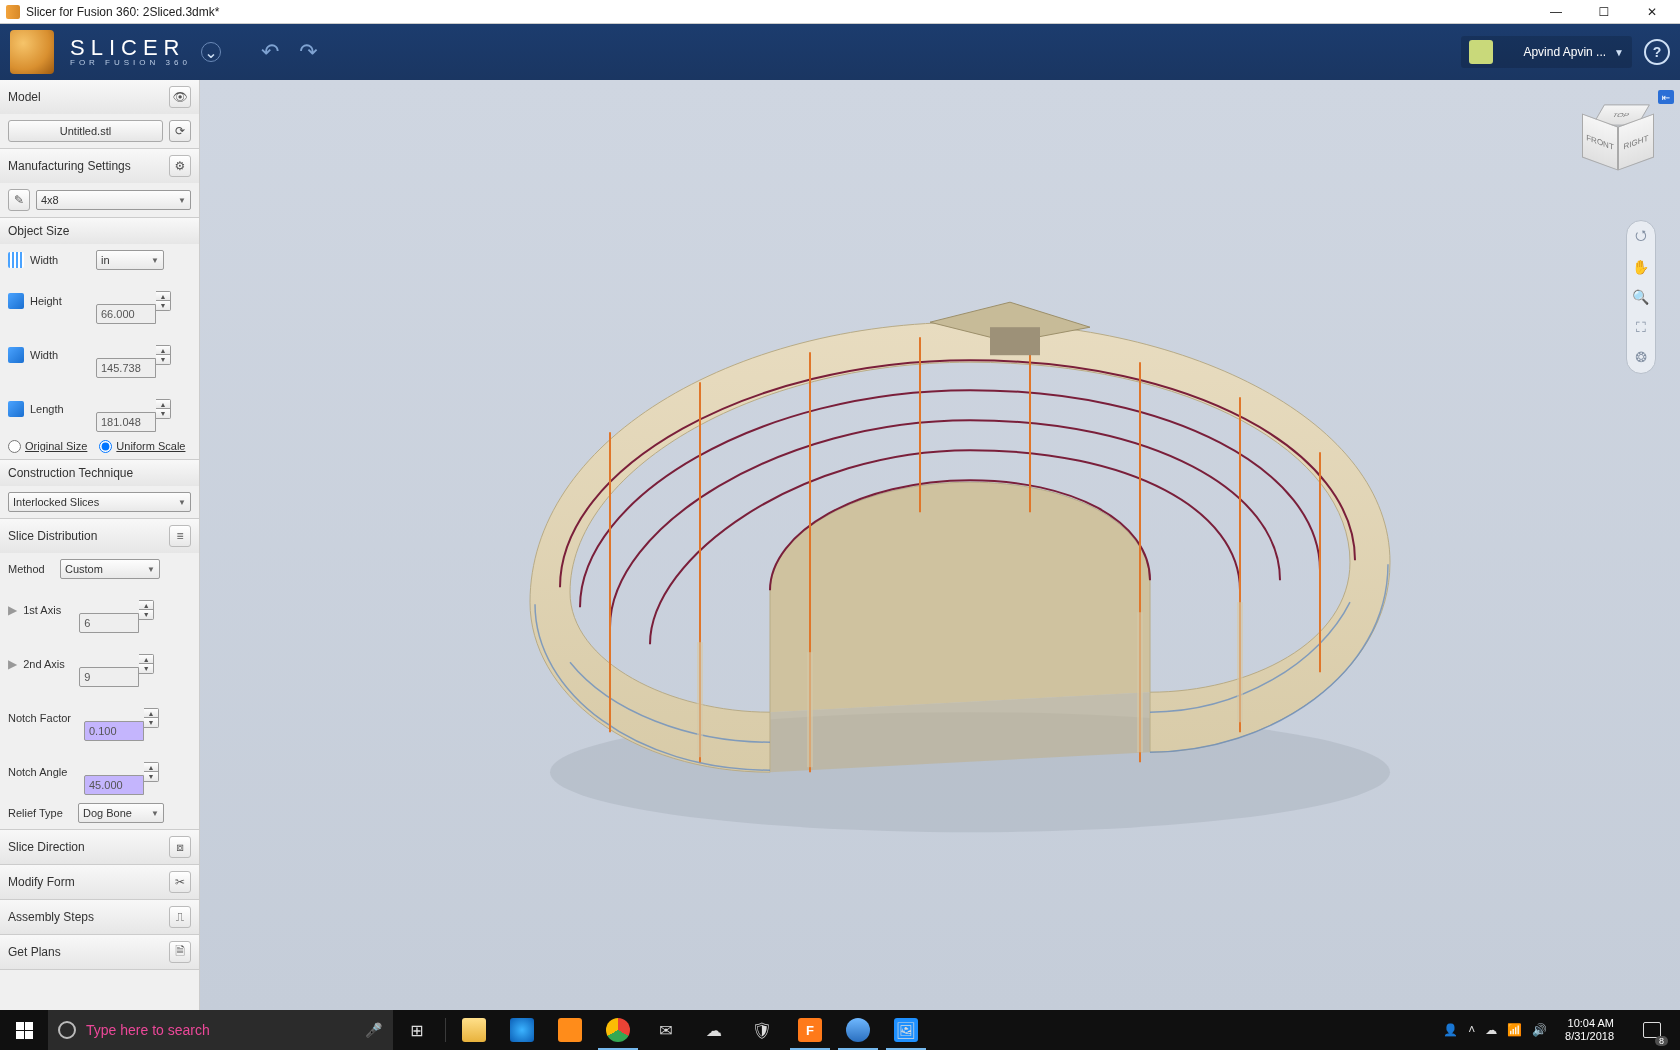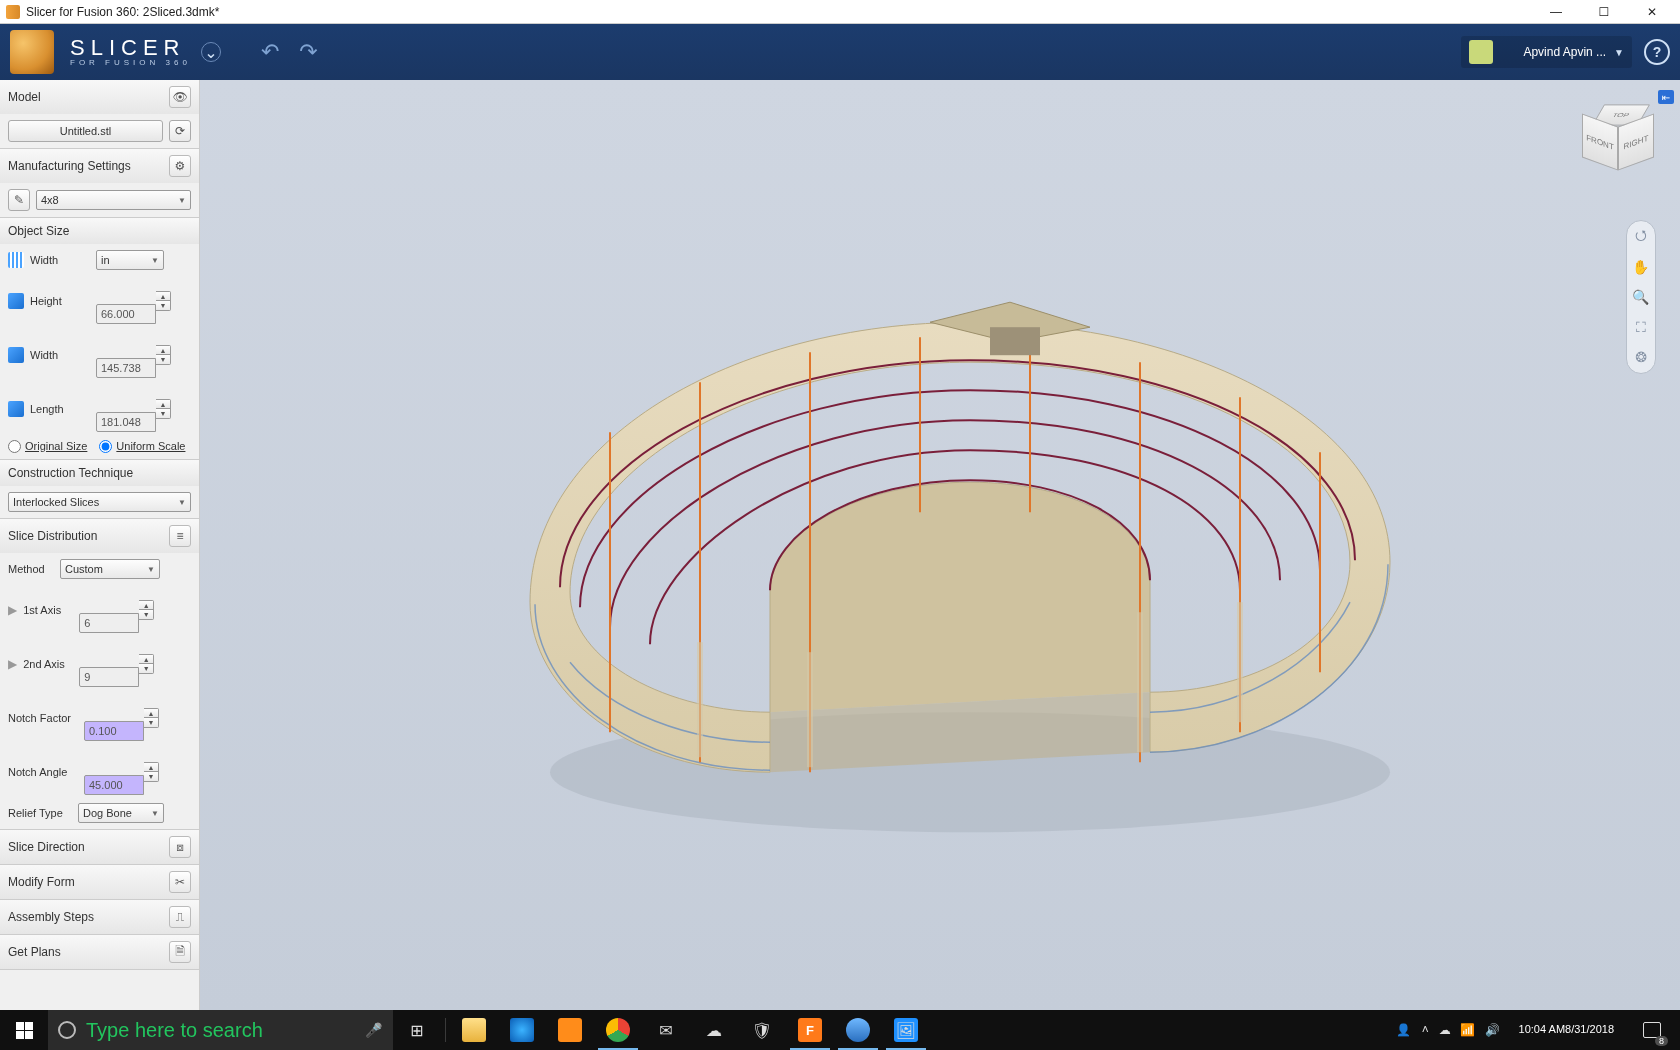--- a/index.html
+++ b/index.html
@@ -76,30 +76,30 @@
 .model { position:absolute; left:50%; top:50%; transform: translate(-50%,-52%); width:980px; height:640px; }
 .model svg { width:100%; height:100%; }
 
 
 .taskbar { height:40px; background:#101010; display:flex; align-items:center; color:#fff; }
 .taskbar .start { width:48px; height:40px; display:flex; align-items:center; justify-content:center; cursor:pointer;}
 .taskbar .winlogo { display:grid; grid-template-columns:8px 8px; grid-template-rows:8px 8px; gap:1px;}
 .taskbar .winlogo div{ background:#fff;}
 .taskbar .search { display:flex; align-items:center; background:#2b2b2b; height:40px; width:345px; padding:0 10px; gap:10px; cursor:text;}
 .taskbar .search .circ { width:18px;height:18px;border:2px solid #bbb;border-radius:50%; }
-.taskbar .search .stext { color:#22c55e; font-size:20px; flex:1;}
+.taskbar .search .stext { color:#ec4899; font-size:14px; flex:1;}
 .taskbar .search .mic { color:#999; font-size:14px;}
 .taskbar .sep { width:1px;height:24px;background:#3a3a3a;margin:0 4px;}
 .taskbar .tb-icon { width:48px;height:40px;display:flex;align-items:center;justify-content:center;cursor:pointer;color:#ddd;font-size:16px;}
 .taskbar .tb-icon.app { position:relative;}
 .taskbar .tb-icon.app.active::after { content:""; position:absolute; bottom:0; left:4px; right:4px; height:2px; background:#76b9ed;}
 .taskbar .tb-icon .block { width:24px;height:24px;border-radius:3px;}
 .taskbar .tray { margin-left:auto; display:flex; align-items:center; gap:10px; padding:0 8px;}
 .taskbar .tray .ti { color:#ddd; font-size:12px; cursor:pointer;}
-.taskbar .clock { display:flex; flex-direction:row; align-items:flex-end; font-size:11px; line-height:1.2; padding:0 8px; cursor:pointer;}
+.taskbar .clock { display:flex; flex-direction:column; align-items:flex-end; font-size:11px; line-height:1.2; padding:0 8px; cursor:pointer;}
 .taskbar .notif { width:40px;height:40px;display:flex;align-items:center;justify-content:center;cursor:pointer;position:relative;}
 .taskbar .notif .bubble { width:18px;height:16px;border:1px solid #ddd;border-radius:2px;position:relative;}
 .taskbar .notif .badge { position:absolute; bottom:4px; right:4px; background:#4e4e4e;border-radius:8px;font-size:9px;padding:0 4px;}
 
 .ico-cube { background:linear-gradient(135deg,#4aa3ff,#1a6fd0); border-radius:2px; }
 .ico-ruler { background:repeating-linear-gradient(90deg,#4aa3ff 0 2px,#fff 2px 4px); border-radius:2px; }
 </style>
 </head>
 <body>
 

